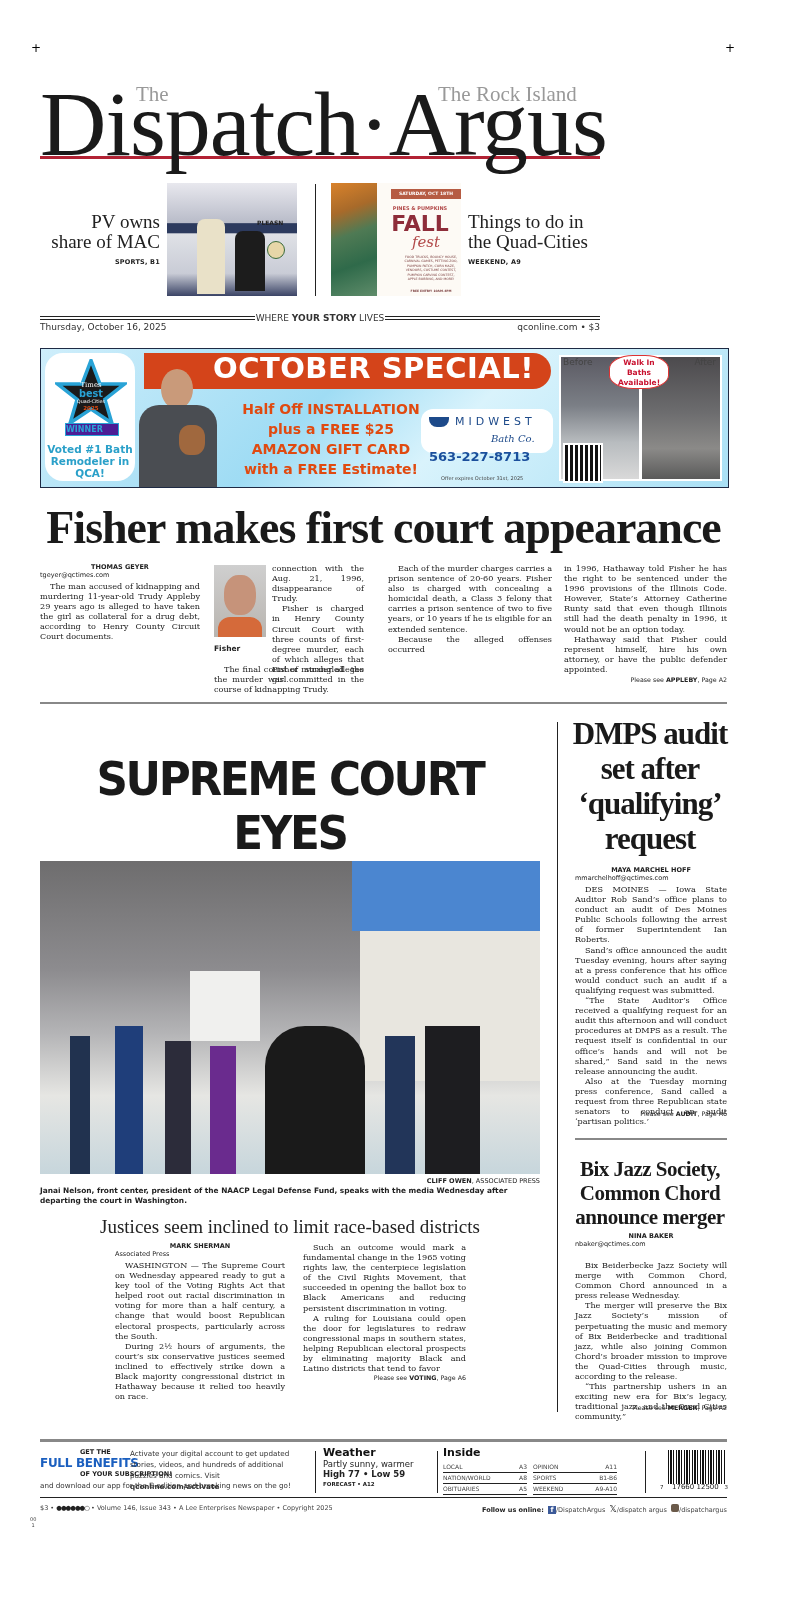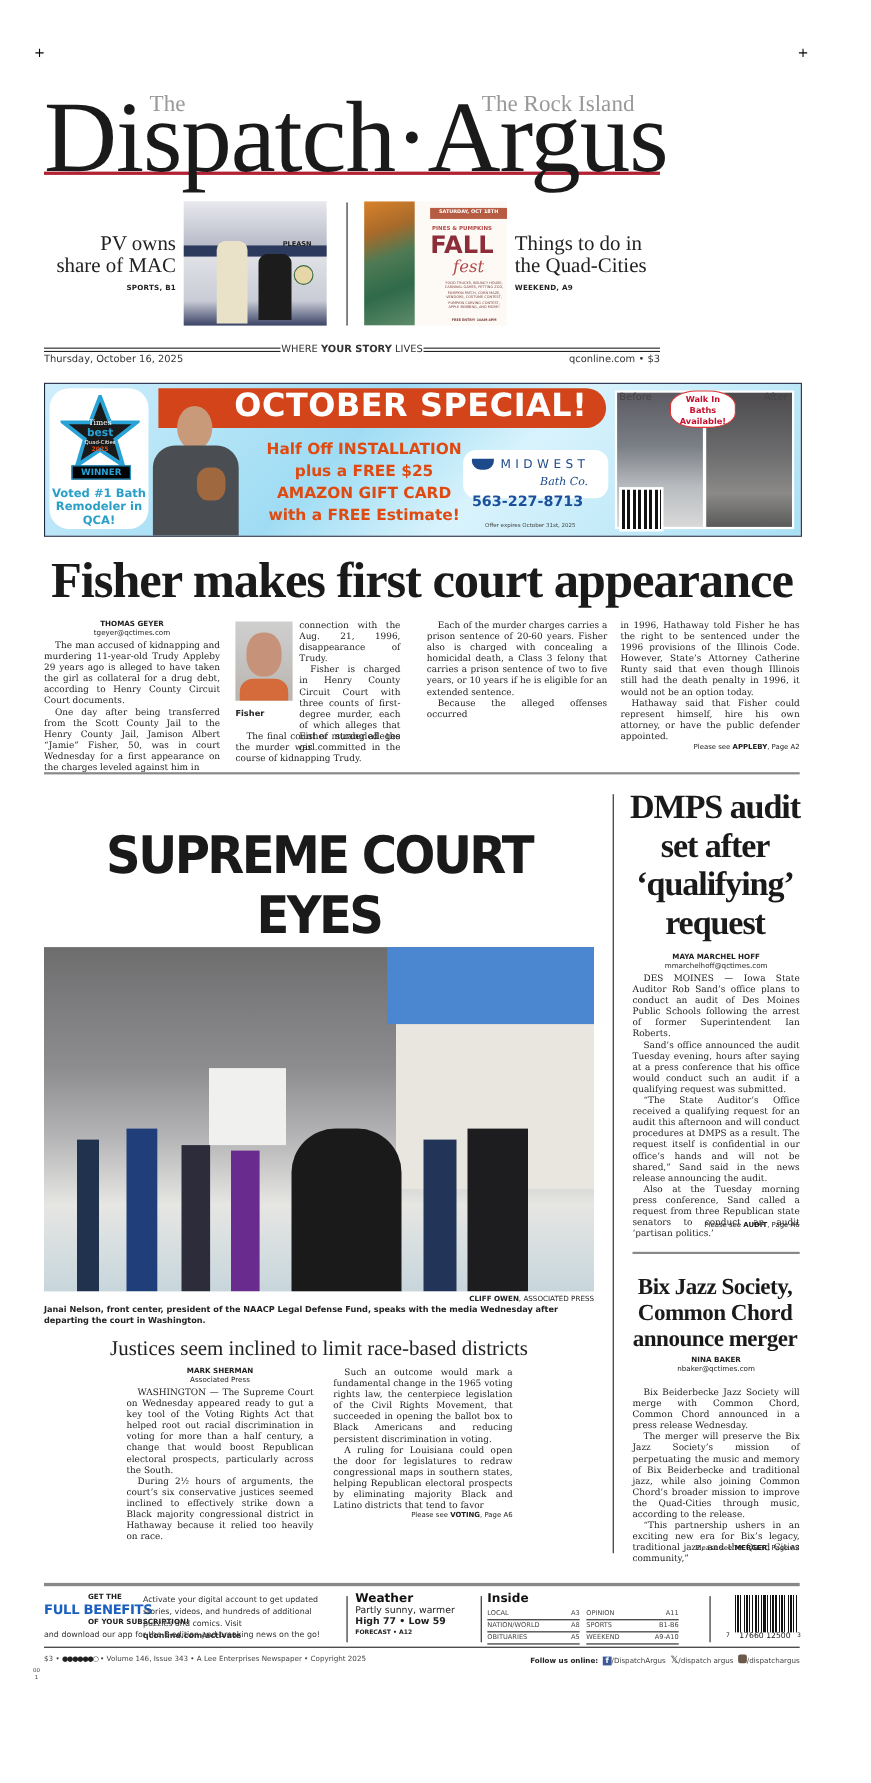--- a/index.html
+++ b/index.html
@@ -28,21 +28,21 @@
   .ad-badge{position:absolute;left:4px;top:4px;width:90px;height:128px;background:#fff;border-radius:18px;}
   .ad-star{position:absolute;left:10px;top:6px;width:72px;height:66px;}
   .ad-voted{position:absolute;left:4px;top:94px;width:90px;text-align:center;font-family:"DejaVu Sans",sans-serif;font-weight:bold;font-size:10.5px;line-height:12px;color:#2aa0c9;}
   .ad-logo{position:absolute;left:380px;top:60px;width:132px;height:44px;background:#fff;border-radius:12px;}
   .ad-phone{position:absolute;left:388px;top:100px;font-family:"DejaVu Sans",sans-serif;font-weight:bold;font-size:13px;color:#1b4f9c;}
   .ad-exp{position:absolute;left:400px;top:126px;font-family:"DejaVu Sans",sans-serif;font-size:5px;color:#444;}
   .ad-photos{position:absolute;left:518px;top:6px;width:163px;height:126px;background:#fff;}
   
   .h-fisher{left:40px;top:504px;width:687px;text-align:center;font-family:"Liberation Serif",serif;font-weight:bold;font-size:46px;line-height:48px;color:#1a1a1a;letter-spacing:-1px;}
   .byline{font-family:"DejaVu Sans",sans-serif;font-weight:bold;font-size:6.5px;text-align:center;color:#222;}
-  .email{font-family:"DejaVu Sans",sans-serif;font-size:6.5px;text-align:center;color:#222;}
+  .email{font-family:"DejaVu Sans",sans-serif;font-size:6.5px;text-align:left;color:#222;}
   .body{font-family:"DejaVu Serif",serif;font-size:8.1px;line-height:10.1px;color:#222;text-align:justify;hyphens:auto;}
   .body p{margin:0;text-indent:10px;}
   .seealso{font-family:"DejaVu Sans",sans-serif;font-size:6.3px;text-align:right;color:#222;}
   .seealso b{font-weight:bold;}
   .hr{position:absolute;height:2px;background:#888;}
   .vr{position:absolute;width:1px;background:#222;}
   .h-scotus{left:38px;top:752px;width:504px;text-align:center;font-family:"DejaVu Sans",sans-serif;font-weight:bold;font-size:47px;line-height:54px;color:#1a1a1a;letter-spacing:-2.5px;transform:scaleX(.93);transform-origin:center;}
   .h-dmps{left:570px;top:716px;width:160px;text-align:center;font-family:"Liberation Serif",serif;font-weight:bold;font-size:31px;line-height:35px;color:#1a1a1a;letter-spacing:-1px;}
   .h-bix{left:570px;top:1157px;width:160px;text-align:center;font-family:"Liberation Serif",serif;font-weight:bold;font-size:21px;line-height:24px;color:#1a1a1a;letter-spacing:-.5px;}
   .h-justices{left:40px;top:1216px;width:500px;text-align:center;font-family:"Liberation Serif",serif;font-size:19px;color:#222;}
@@ -106,21 +106,21 @@
 
 <div class="abs ad">
   <div class="ad-badge">
     <svg class="ad-star" viewBox="0 0 100 95">
       <polygon points="50,2 63,36 98,36 70,58 80,92 50,72 20,92 30,58 2,36 37,36" fill="#1a1a1a" stroke="#29a3d6" stroke-width="5"></polygon>
       <text x="50" y="40" font-size="10" fill="#fff" text-anchor="middle" font-family="DejaVu Serif">Times</text>
       <text x="50" y="54" font-size="14" fill="#29a3d6" text-anchor="middle" font-family="DejaVu Sans" font-weight="bold">best</text>
       <text x="50" y="64" font-size="7" fill="#fff" text-anchor="middle" font-family="DejaVu Sans">Quad-Cities</text>
       <text x="50" y="74" font-size="8" fill="#e04a10" text-anchor="middle" font-family="DejaVu Sans" font-weight="bold">2025</text>
     </svg>
-    <div style="position:absolute;left:20px;top:70px;width:52px;height:11px;background:#000000;border:1px solid #29a3d6;font:bold 8px 'DejaVu Sans',sans-serif;color:#29a3d6;text-align:center;line-height:11px;">WINNER</div>
+    <div style="position:absolute;left:20px;top:70px;width:52px;height:11px;background:#4c1d95;border:1px solid #29a3d6;font:bold 8px 'DejaVu Sans',sans-serif;color:#29a3d6;text-align:left;line-height:11px;">WINNER</div>
   </div>
   <div class="ad-voted">Voted #1 Bath Remodeler in QCA!</div>
   <div class="ad-banner"></div>
   <div class="ad-title">OCTOBER SPECIAL!</div>
   <div style="position:absolute;left:98px;top:20px;width:78px;height:118px;">
     <div style="position:absolute;left:22px;top:0;width:32px;height:40px;border-radius:50%;background:#c99a7a;"></div>
     <div style="position:absolute;left:0;top:36px;width:78px;height:82px;border-radius:20px 20px 0 0;background:#4a4d52;"></div>
     <div style="position:absolute;left:40px;top:56px;width:26px;height:30px;border-radius:40%;background:#a0683e;"></div>
   </div>
   <div class="ad-offer">
@@ -145,21 +145,20 @@
     <div style="position:absolute;left:4px;top:88px;width:36px;height:36px;background:repeating-linear-gradient(90deg,#111 0 3px,#fff 3px 5px),#fff;border:2px solid #fff;"></div>
   </div>
 </div>
 
 <div class="abs h-fisher">Fisher makes first court appearance</div>
 <div class="abs" style="left:40px;top:563px;width:160px;">
   <div class="byline">THOMAS GEYER</div>
   <div class="email">tgeyer@qctimes.com</div>
   <div class="body" style="margin-top:2px;">
     <p>The man accused of kidnapping and murdering 11-year-old Trudy Appleby 29 years ago is alleged to have taken the girl as collateral for a drug debt, according to Henry County Circuit Court documents.</p>
-      <p>One day after being transferred from the Scott County Jail to the Henry County Jail, Jamison Albert “Jamie” Fisher, 50, was in court Wednesday for a first appearance on the charges leveled against him in</p>
   </div>
 </div>
 <div class="photo" style="left:214px;top:565px;width:52px;height:72px;background:linear-gradient(180deg,#cfcfcf 0%,#b9b5b0 100%);">
   <div style="position:absolute;left:10px;top:10px;width:32px;height:40px;border-radius:45%;background:#c6937a;"></div>
   <div style="position:absolute;left:4px;top:52px;width:44px;height:20px;border-radius:12px 12px 0 0;background:#d56a3a;"></div>
 </div>
 <div class="abs" style="left:214px;top:644px;font:bold 7.5px 'DejaVu Sans',sans-serif;">Fisher</div>
 <div class="abs body" style="left:272px;top:563px;width:92px;">
   <p style="text-indent:0;">connection with the Aug. 21, 1996, disappearance of Trudy.</p>
     <p>Fisher is charged in Henry County Circuit Court with three counts of first-degree murder, each of which alleges that Fisher strangled the girl.</p>

